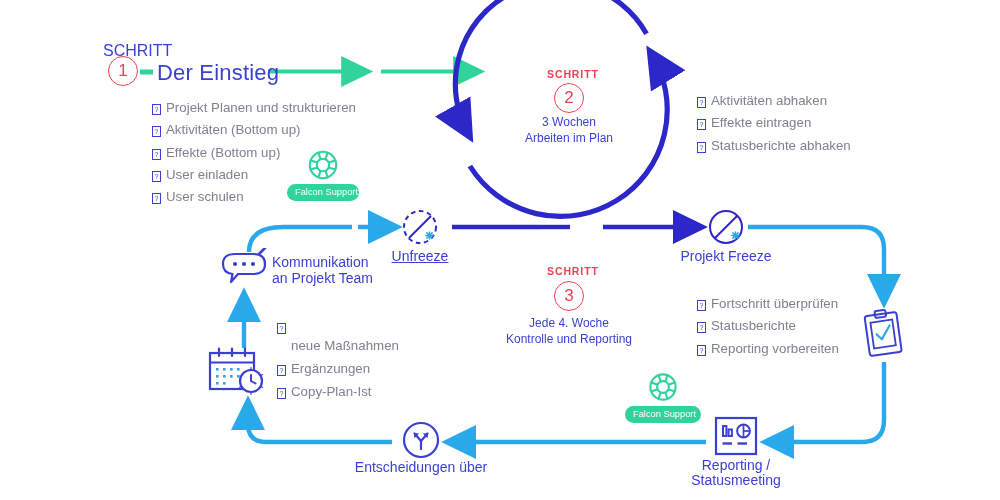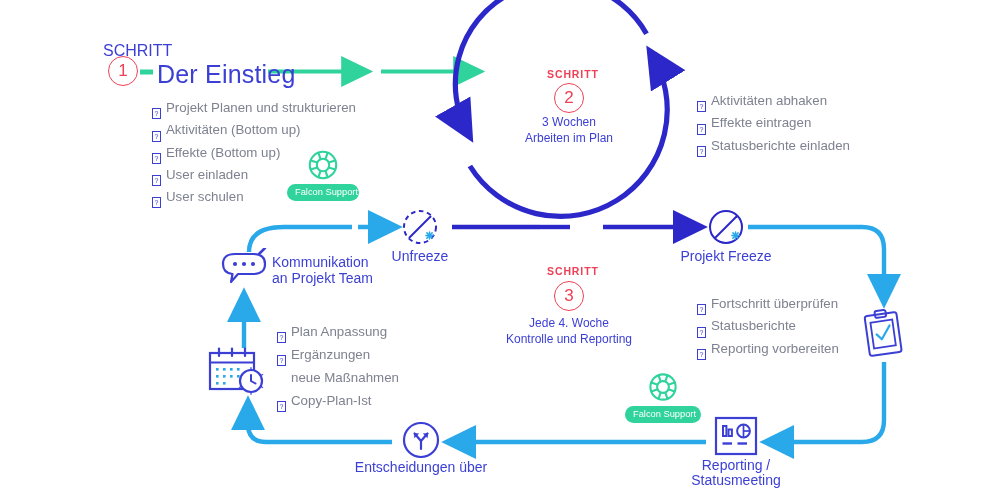--- a/index.html
+++ b/index.html
@@ -16,26 +16,26 @@
   .schritt-word{
     font-size:10.5px;font-weight:700;letter-spacing:.9px;color:#ee4056;
   }
   .schritt-circle{
     width:30px;height:30px;border:1.6px solid #ee4056;border-radius:50%;
     display:flex;align-items:center;justify-content:center;
     font-size:17px;color:#ee4056;box-sizing:border-box;
   }
 
   
-  .head-big{font-size:25px;color:#3b3fd4;letter-spacing:.2px;}
+  .head-big{font-size:22px;color:#3b3fd4;letter-spacing:.2px;}
   .head-mid{font-size:12px;color:#3b3fd4;text-align:center;line-height:1.32;}
 
   
   .blist{font-size:13.3px;color:#7e8290;line-height:22.3px;}
-  .blist .row{display:flex;align-items:flex-end;}
+  .blist .row{display:flex;align-items:center;}
   .tofu{
     display:inline-block;width:9px;height:11px;margin-right:5px;margin-top:3px;
     border:1px solid #3b3fd4;box-sizing:border-box;position:relative;flex:0 0 auto;
     font-size:7px;line-height:9px;text-align:center;color:#3b3fd4;
     font-family:"Liberation Sans",sans-serif;
   }
   .blist .row.noglyph .tofu{visibility:hidden;}
 
   
   .cap{font-size:14px;color:#3b3fd4;text-align:center;line-height:15px;}
@@ -151,37 +151,37 @@
     <div class="row">
         <span class="tofu">?</span>
         <span>Aktivitäten abhaken</span>
       </div>
     <div class="row">
         <span class="tofu">?</span>
         <span>Effekte eintragen</span>
       </div>
     <div class="row">
         <span class="tofu">?</span>
-        <span>Statusberichte einladen</span>
+        <span>Statusberichte abhaken</span>
       </div>
   </div>
 
   <div class="t" style="left:398px;top:205px;">
     <svg width="44" height="44" viewBox="0 0 44 44">
       <circle cx="22" cy="22" r="16" fill="none" stroke="#2b27c9" stroke-width="2" stroke-dasharray="4.6 3.6"></circle>
       <line x1="11.5" y1="32.5" x2="32.5" y2="11.5" stroke="#2b27c9" stroke-width="2" stroke-linecap="round"></line>
       <g stroke="#29a8ea" stroke-width="1.5" stroke-linecap="round" transform="translate(31.5,30.5)">
         <line x1="-3.6" y1="0" x2="3.6" y2="0"></line>
         <line x1="0" y1="-3.6" x2="0" y2="3.6"></line>
         <line x1="-2.6" y1="-2.6" x2="2.6" y2="2.6"></line>
         <line x1="-2.6" y1="2.6" x2="2.6" y2="-2.6"></line>
       </g>
     </svg>
   </div>
-  <div class="t cap" style="left:378px;top:249px;width:84px;">Unfreeze</div>
+  <div class="t cap" style="left:378px;top:249px;width:84px;text-decoration:underline;">Unfreeze</div>
 
   <div class="t" style="left:704px;top:205px;">
     <svg width="44" height="44" viewBox="0 0 44 44">
       <circle cx="22" cy="22" r="16" fill="none" stroke="#2b27c9" stroke-width="2"></circle>
       <line x1="11.5" y1="32.5" x2="32.5" y2="11.5" stroke="#2b27c9" stroke-width="2" stroke-linecap="round"></line>
       <g stroke="#29a8ea" stroke-width="1.5" stroke-linecap="round" transform="translate(31.5,30.5)">
         <line x1="-3.6" y1="0" x2="3.6" y2="0"></line>
         <line x1="0" y1="-3.6" x2="0" y2="3.6"></line>
         <line x1="-2.6" y1="-2.6" x2="2.6" y2="2.6"></line>
         <line x1="-2.6" y1="2.6" x2="2.6" y2="-2.6"></line>
@@ -304,29 +304,28 @@
         <line x1="58.6" y1="42.5" x2="56.7" y2="41.4"></line>
         <line x1="47" y1="49.2" x2="47" y2="47"></line>
         <line x1="35.4" y1="42.5" x2="37.3" y2="41.4"></line>
       </g>
     </svg>
   </div>
 
   <div class="t blist" style="left:277px;top:320px;line-height:23px;">
     <div class="row">
         <span class="tofu">?</span>
-        <span>Plan Anpassung</span>
+      </div>
+    <div class="row noglyph">
+        <span class="tofu">?</span>
+        <span>neue Maßnahmen</span>
       </div>
     <div class="row">
         <span class="tofu">?</span>
         <span>Ergänzungen</span>
-      </div>
-    <div class="row noglyph">
-        <span class="tofu">?</span>
-        <span>neue Maßnahmen</span>
       </div>
     <div class="row">
         <span class="tofu">?</span>
         <span>Copy-Plan-Ist</span>
       </div>
   </div>
 
   <div class="t" style="left:218px;top:248px;">
     <svg width="54" height="50" viewBox="0 0 54 50">
       <path d="M5 16 Q5 6 17 6 L35 6 Q47 6 47 16 Q47 26 35 26 L20 26 L13 34 L14.5 26 Q5 25 5 16 Z" fill="none" stroke="#3b3fd4" stroke-width="2.2" stroke-linejoin="round"></path>

